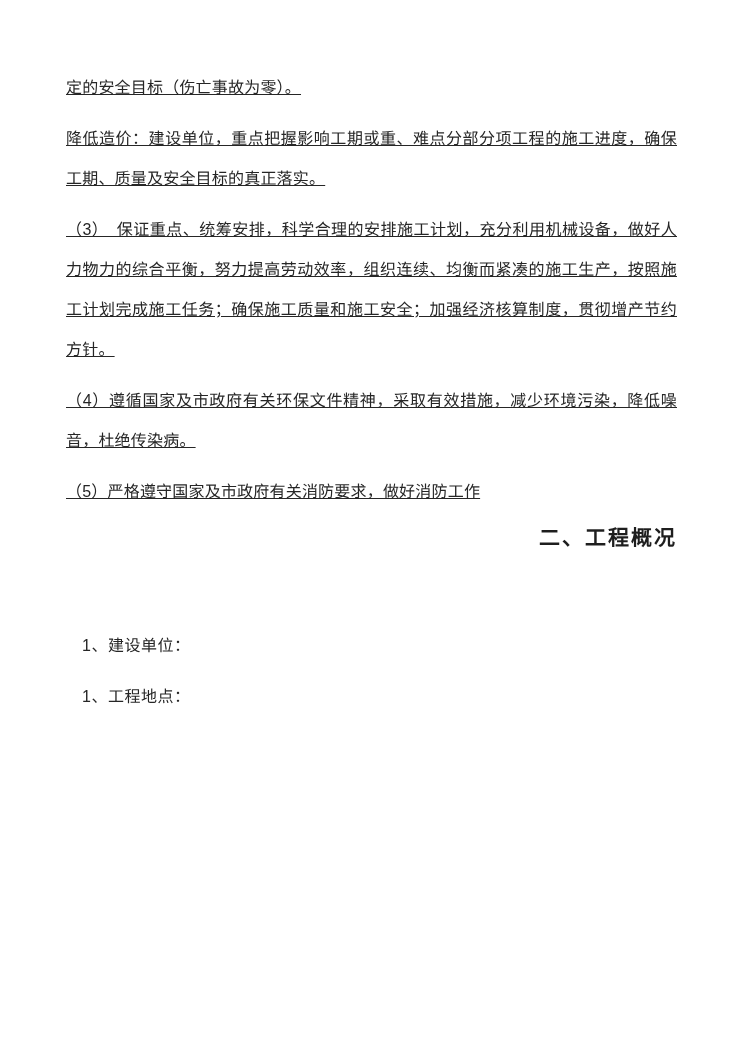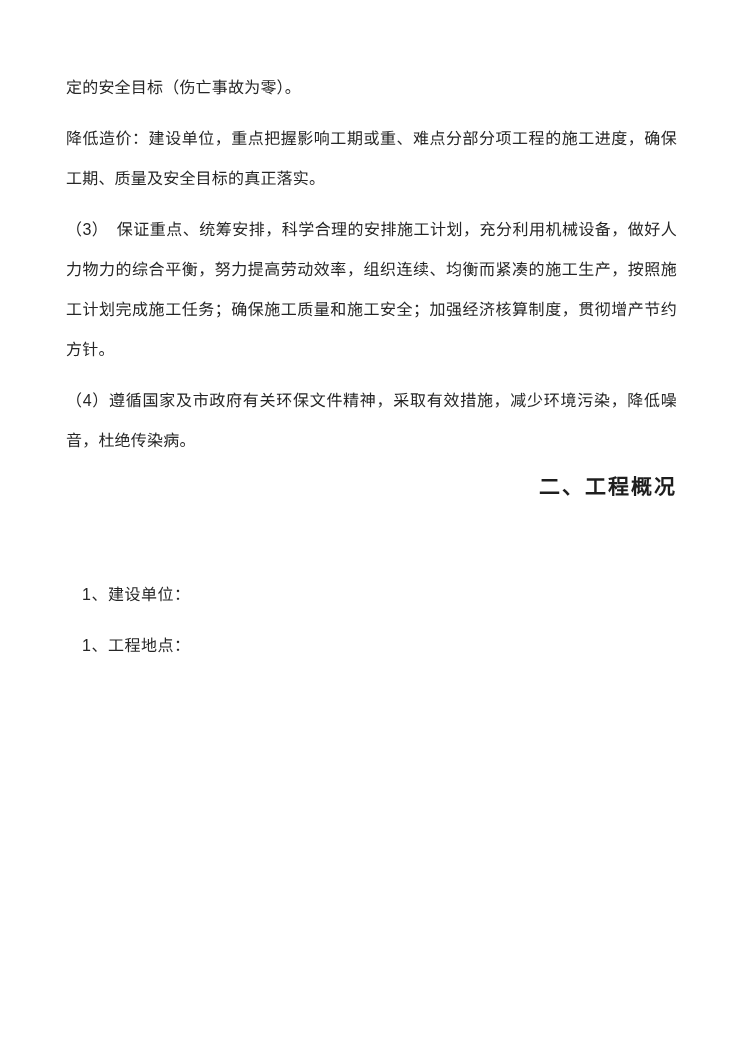--- a/index.html
+++ b/index.html
@@ -18,20 +18,21 @@
     font-family: "Liberation Sans", sans-serif;
     color: #262626;
   }
   .para {
     font-size: 16px;
     line-height: 40px;
     margin: 0 0 11px 0;
     text-align: justify;
     text-align-last: left;
     letter-spacing: 0.2px;
+    text-decoration: underline;
   }
   .section-heading {
     font-size: 21px;
     line-height: 30px;
     font-weight: bold;
     text-align: right;
     margin: 8px 0 78px 0;
     color: #1e1e1e;
     letter-spacing: 2px;
   }
@@ -60,20 +61,21 @@
 
   <p class="para">定的安全目标（伤亡事故为零）。</p>
 
   <p class="para">降低造价：建设单位，重点把握影响工期或重、难点分部分项工程的施工进度，确保工期、质量及安全目标的真正落实。</p>
 
 
   <p class="para">（3）　保证重点、统筹安排，科学合理的安排施工计划，充分利用机械设备，做好人力物力的综合平衡，努力提高劳动效率，组织连续、均衡而紧凑的施工生产，按照施工计划完成施工任务；确保施工质量和施工安全；加强经济核算制度，贯彻增产节约方针。</p>
 
   <p class="para">（4）遵循国家及市政府有关环保文件精神，采取有效措施，减少环境污染，降低噪音，杜绝传染病。</p>
 
+  <p class="para">（5）严格遵守国家及市政府有关消防要求，做好消防工作</p>
 
   <h2 class="section-heading">二、工程概况</h2>
 
   <div class="info-list">
 
     <p class="info-item">
       <span>1、建设单位：</span>
     </p>
 
 

